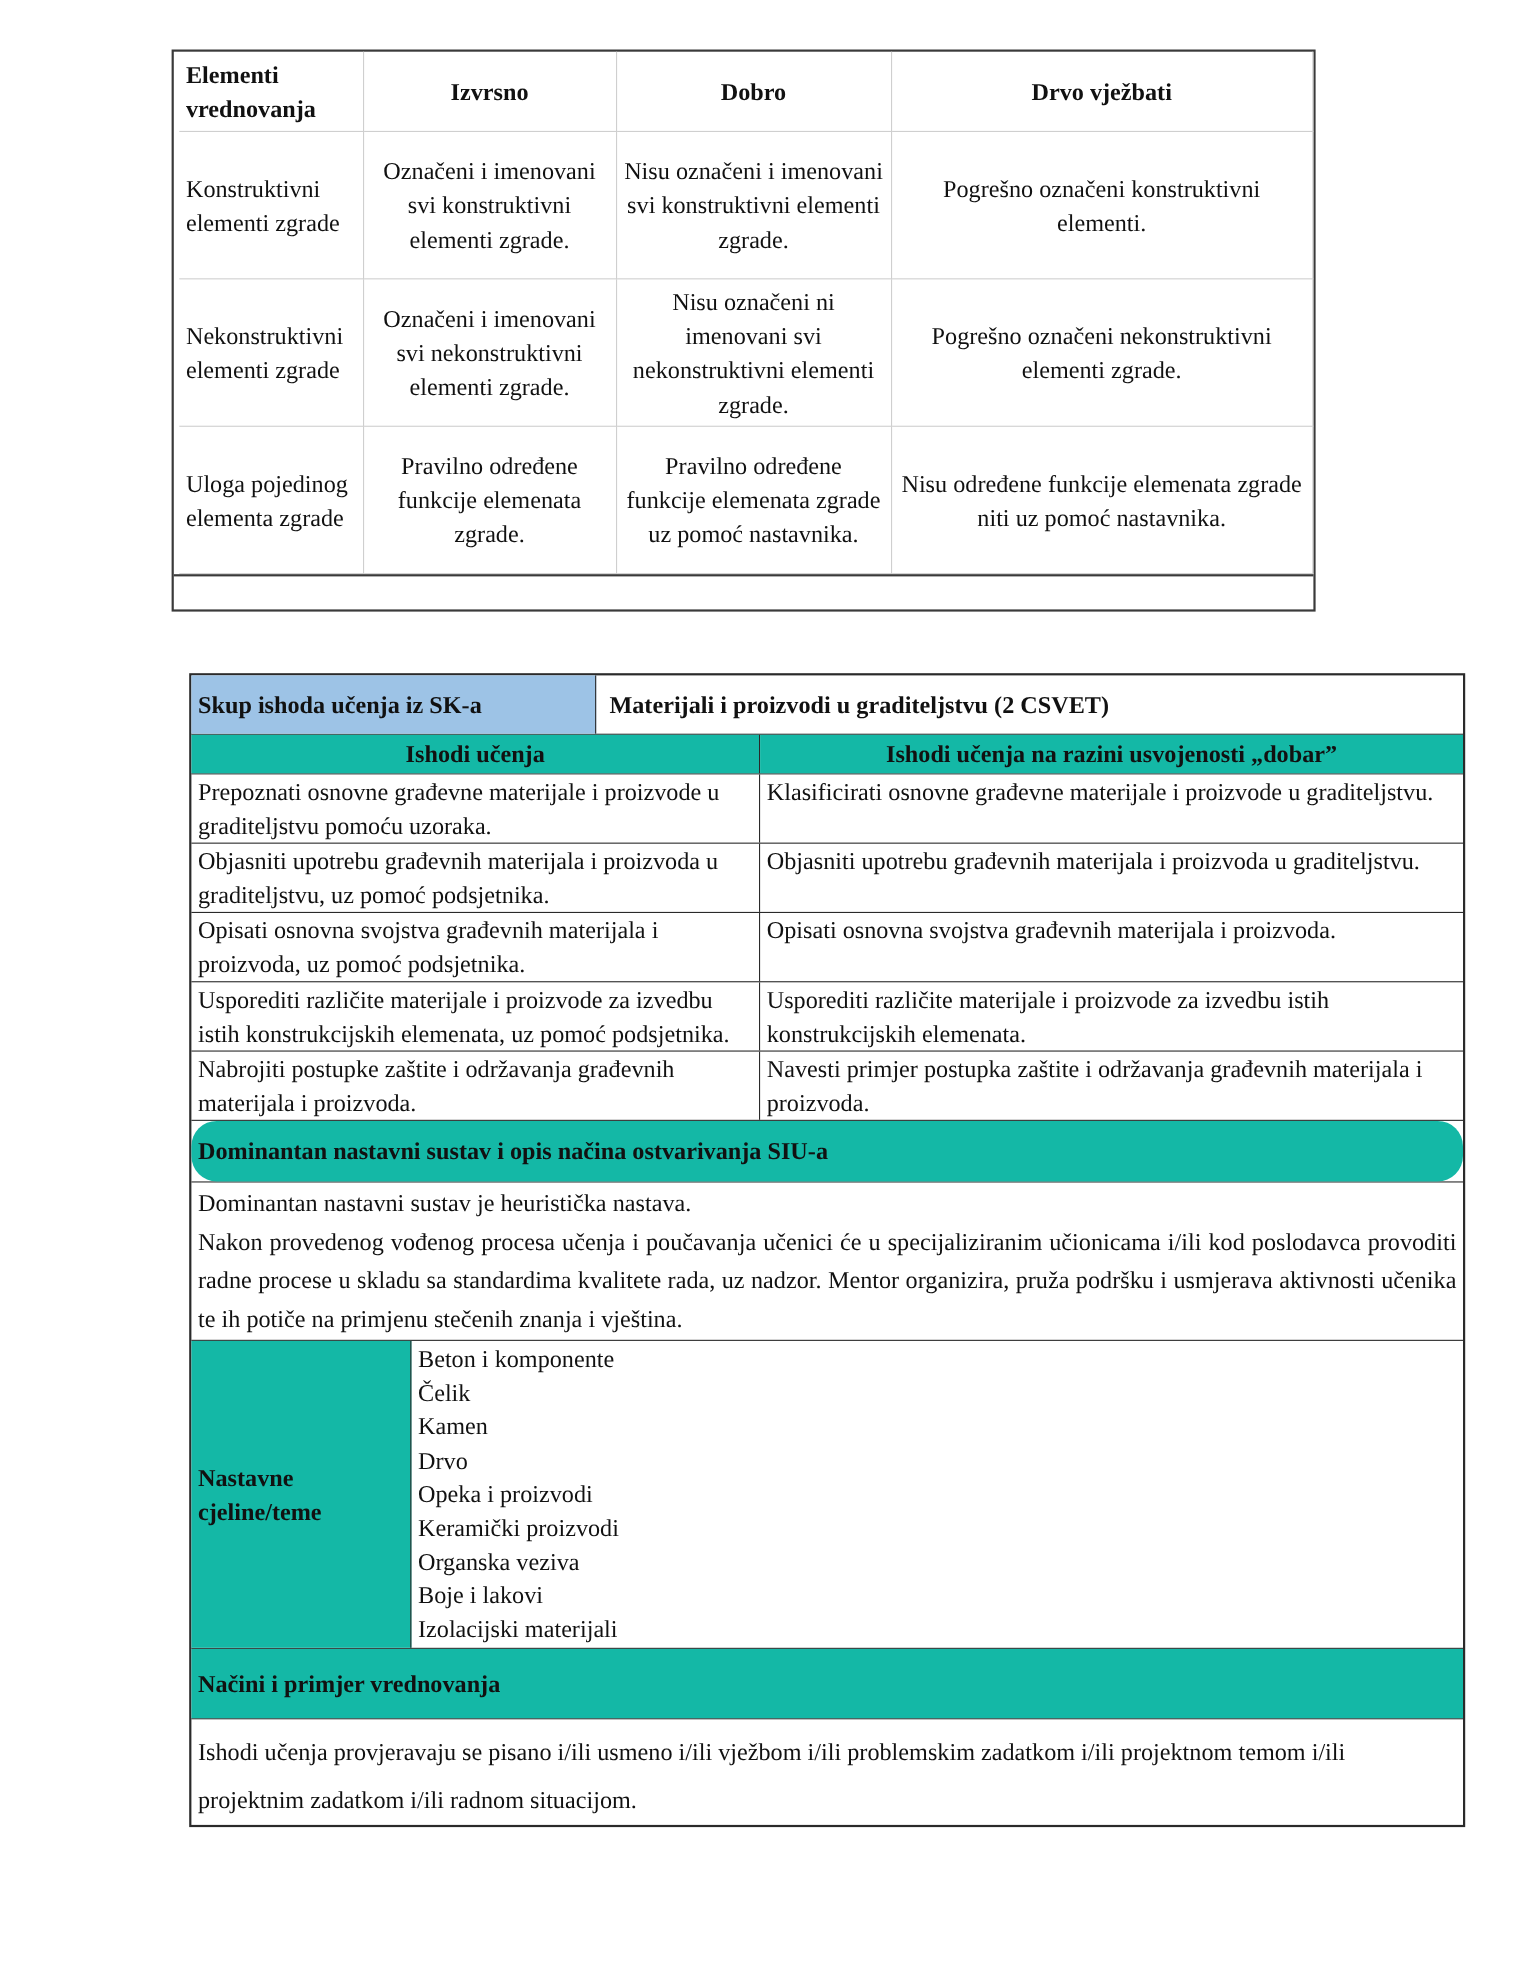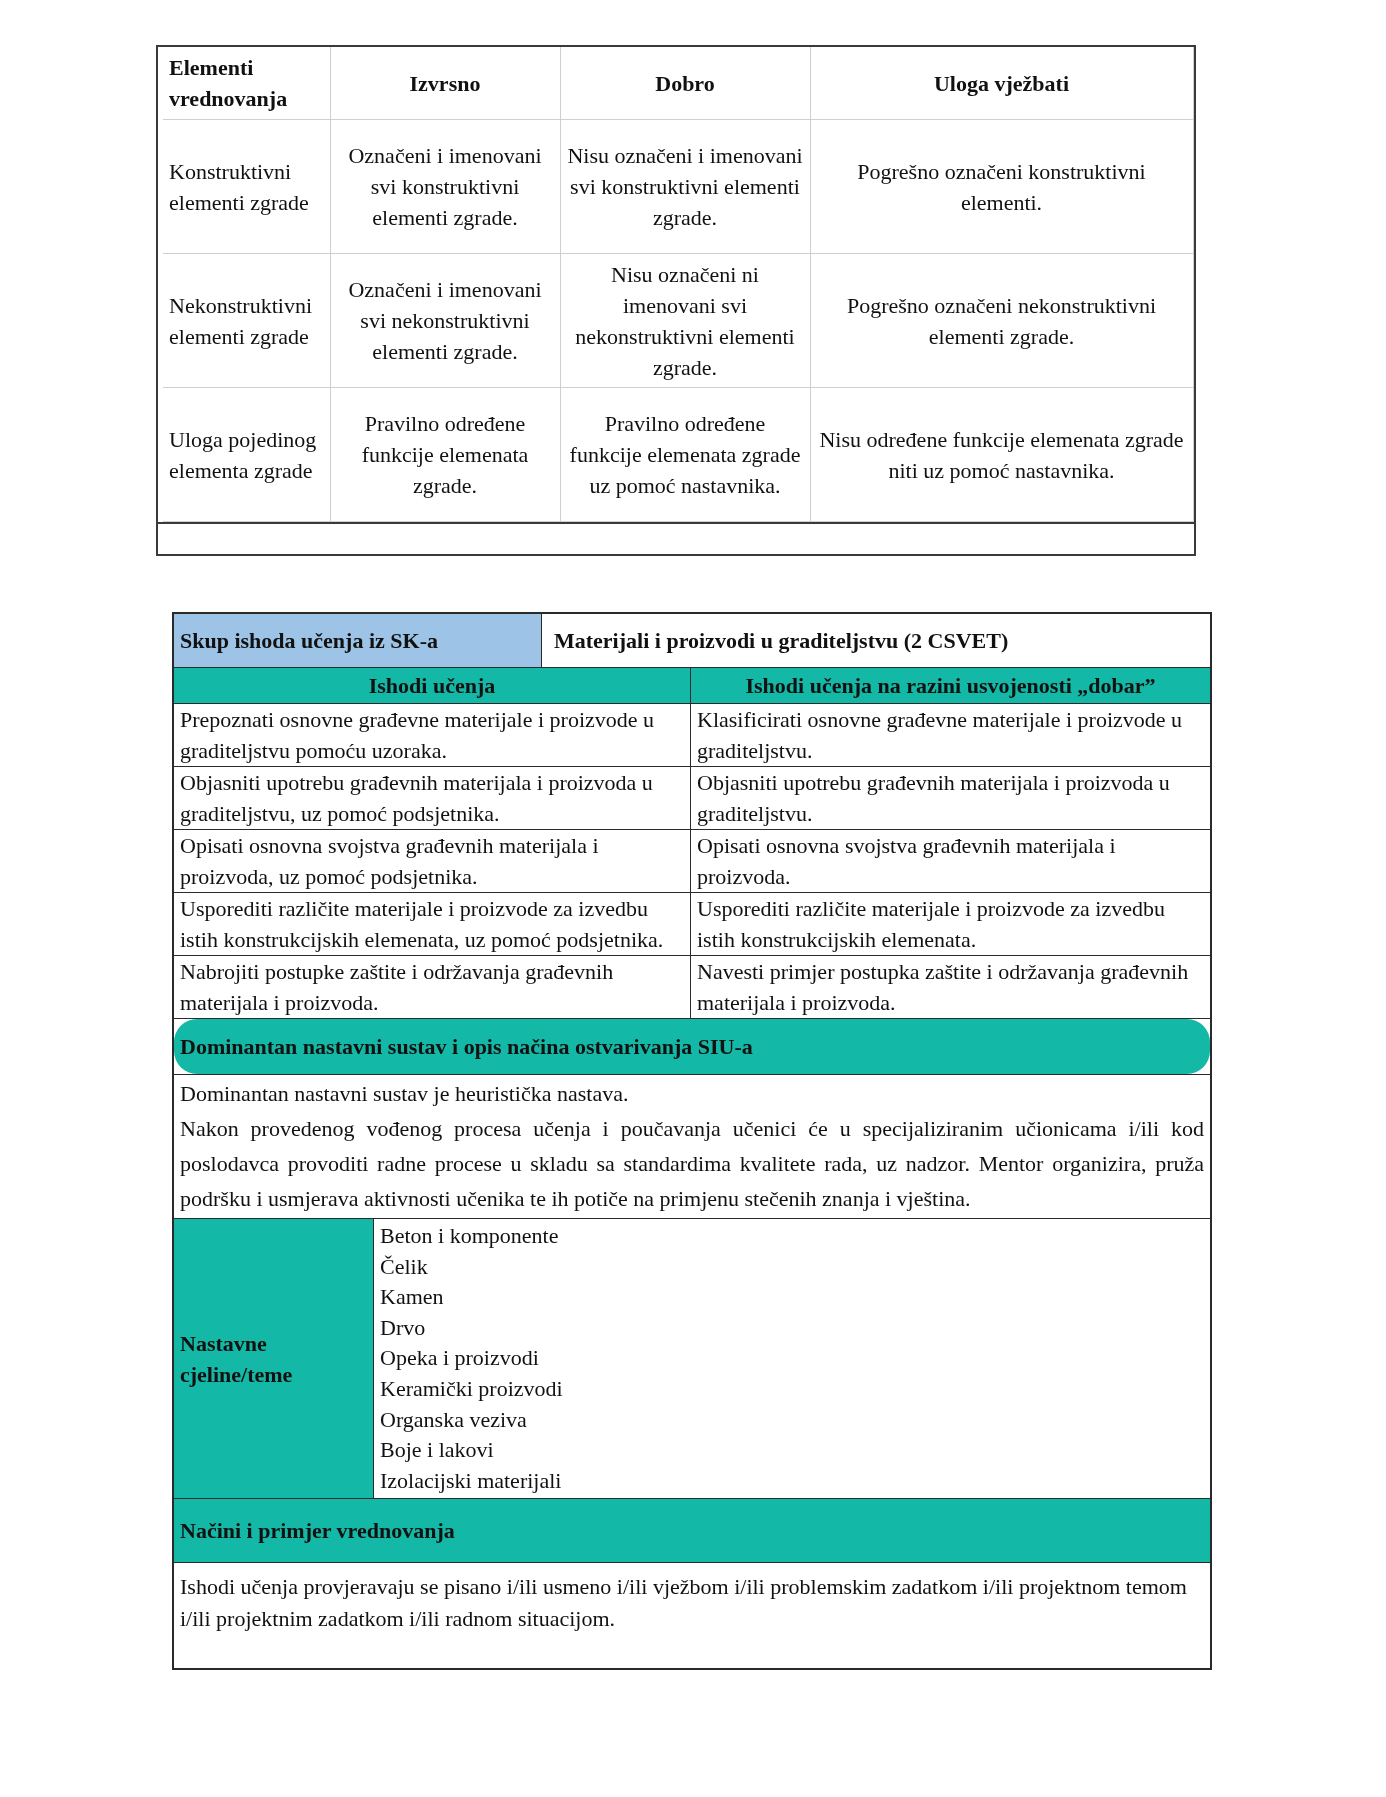--- a/index.html
+++ b/index.html
@@ -14,21 +14,21 @@
   .rubric td:first-child { border-left: none; }
   .rubric td:last-child { border-right: 1.5px solid #cfcfcf; }
   .rubric .h { font-weight: bold; text-align: center; height: 72px; }
   .rubric .h.first { text-align: left; }
   .rubric .row td { height: 133px; }
   .rubric .row td.c { text-align: center; }
   .rubric .row td.l { text-align: left; }
   .rubric-empty { height: 30px; border-top: 2px solid #3a3a3a; }
 
   
-  .cur { position: absolute; left: 172px; top: 612px; width: 1040px; border: 2px solid #2a2a2a; box-sizing: border-box; }
+  .cur { position: absolute; left: 172px; top: 612px; width: 1160px; border: 2px solid #2a2a2a; box-sizing: border-box; }
   .cur .rowline { display: flex; border-top: 1.5px solid #2a2a2a; }
   .cur .rowline:first-child { border-top: none; }
   .cur .cell { box-sizing: border-box; font-size: 22px; line-height: 31px; padding: 0 6px; }
   .bold { font-weight: bold; }
   .blue-dark { background: #9dc3e6; }
   .blue-light { background: #14b8a6; }
 
   .r-top .c1 { width: 368px; height: 53px; display: flex; align-items: center; border-right: 1.5px solid #2a2a2a; }
   .r-top .c2 { flex: 1; height: 53px; display: flex; align-items: center; padding-left: 12px; }
 
@@ -39,41 +39,41 @@
   .r-out .c2 { flex: 1; }
 
   .r-sec .c1 { flex: 1; height: 55px; display: flex; align-items: center; border-radius: 23px; }
   .r-desc .c1 { flex: 1; line-height: 35px; padding-top: 1px; padding-bottom: 2px; }
 
   .r-topics .c1 { width: 200px; display: flex; align-items: center; border-right: 1.5px solid #2a2a2a; }
   .r-topics .c2 { flex: 1; line-height: 30.6px; padding-top: 2px; padding-bottom: 2px; }
   .topic { display: block; }
 
   .r-sec2 .c1 { flex: 1; height: 63px; display: flex; align-items: center; }
-  .r-eval .c1 { flex: 1; line-height: 32px; padding-top: 8px; padding-bottom: 33px; }
+  .r-eval .c1 { flex: 1; line-height: 44px; padding-top: 8px; }
 </style>
 </head>
 <body>
 
 <div class="page">
 
   <div class="rubric-wrap">
     <table class="rubric">
       <colgroup>
         <col style="width:167px">
           <col style="width:230px">
           <col style="width:250px">
           <col style="width:383px">
       </colgroup>
       <tbody>
           <tr>
         <td class="h first">Elementi vrednovanja</td>
         <td class="h">Izvrsno</td>
         <td class="h">Dobro</td>
-        <td class="h">Uloga vježbati</td>
+        <td class="h">Drvo vježbati</td>
       </tr>
       <tr class="row">
         <td class="l">Konstruktivni elementi zgrade</td>
         <td class="c">Označeni i imenovani svi konstruktivni elementi zgrade.</td>
         <td class="c">Nisu označeni i imenovani svi konstruktivni elementi zgrade.</td>
         <td class="c">Pogrešno označeni konstruktivni elementi.</td>
       </tr>
       <tr class="row">
         <td class="l">Nekonstruktivni elementi zgrade</td>
         <td class="c">Označeni i imenovani svi nekonstruktivni elementi zgrade.</td>

